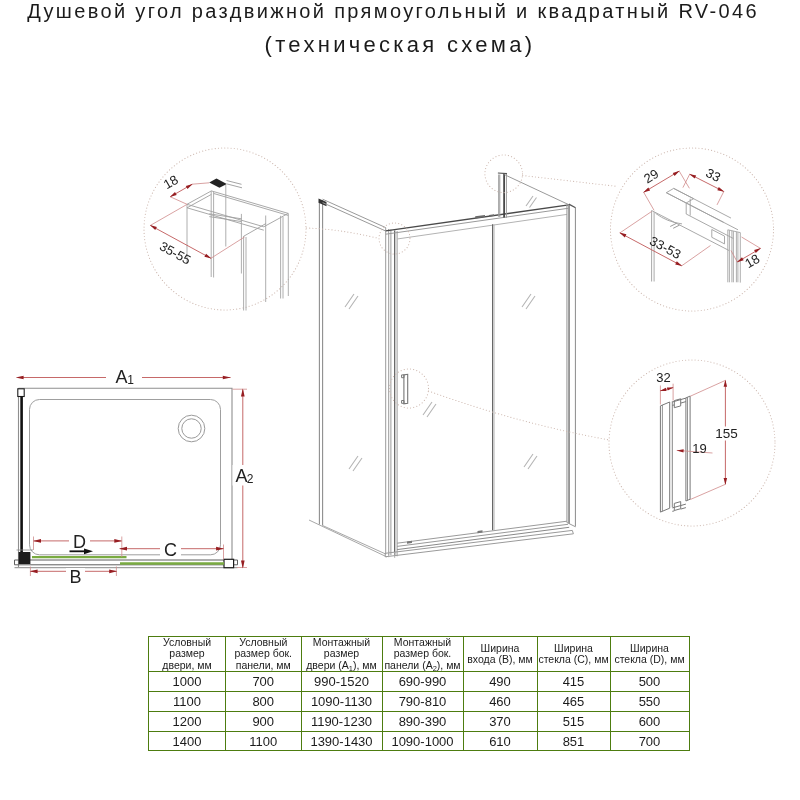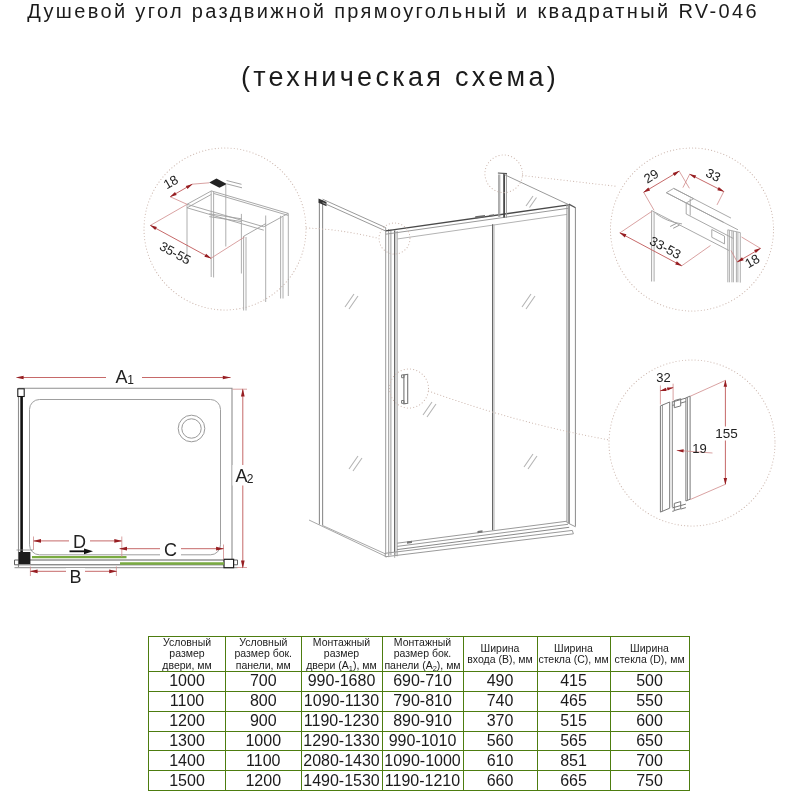--- a/index.html
+++ b/index.html
@@ -1,26 +1,26 @@
 <!DOCTYPE html>
 <html><head>
 <meta charset="utf-8">
 <style>
   html,body{margin:0;padding:0;width:800px;height:800px;background:#fff;
     font-family:"Liberation Sans",sans-serif;-webkit-font-smoothing:antialiased;}
   #page{position:relative;width:800px;height:800px;overflow:hidden;}
   .title{position:absolute;left:0;width:786px;text-align:center;color:#1b1b1b;}
   #t1{top:0;font-size:20px;letter-spacing:2.35px;}
-  #t2{top:62px;font-size:27px;letter-spacing:3.3px;}
+  #t2{top:32px;font-size:22px;letter-spacing:3.3px;}
   svg{position:absolute;left:0;top:0;}
   table{position:absolute;left:148px;top:636px;border-collapse:collapse;color:#1b1b1b;
     table-layout:fixed;}
   td,th{border:1px solid #4d7c0f;text-align:center;vertical-align:middle;padding:0;}
   th{font-size:10.5px;line-height:11.3px;font-weight:normal;}
-  td{font-size:16px;height:18.9px;}
+  td{font-size:13px;height:18.9px;}
   sub{font-size:7.5px;line-height:0;vertical-align:-2px;}
 </style>
 </head>
 <body>
 <div id="page">
 
 <div class="title" id="t1">Душевой угол раздвижной прямоугольный и квадратный RV-046</div>
 
 <div class="title" id="t2" style="width:800px;">(техническая схема)</div>
 
@@ -304,66 +304,48 @@
 <th>Условный<br>размер бок.<br>панели, мм</th>
 <th>Монтажный<br>размер<br>двери (А<sub>1</sub>), мм</th>
 <th>Монтажный<br>размер бок.<br>панели (А<sub>2</sub>), мм</th>
 <th>Ширина<br>входа (B), мм</th>
 <th>Ширина<br>стекла (C), мм</th>
 <th>Ширина<br>стекла (D), мм</th>
 </tr>
 <tr>
           <td>1000</td>
           <td>700</td>
-          <td>990-1680</td>
-          <td>690-710</td>
+          <td>990-1520</td>
+          <td>690-990</td>
           <td>490</td>
           <td>415</td>
           <td>500</td>
         </tr>
 <tr>
           <td>1100</td>
           <td>800</td>
           <td>1090-1130</td>
           <td>790-810</td>
-          <td>740</td>
+          <td>460</td>
           <td>465</td>
           <td>550</td>
         </tr>
 <tr>
           <td>1200</td>
           <td>900</td>
           <td>1190-1230</td>
-          <td>890-910</td>
+          <td>890-390</td>
           <td>370</td>
           <td>515</td>
           <td>600</td>
         </tr>
 <tr>
-          <td>1300</td>
-          <td>1000</td>
-          <td>1290-1330</td>
-          <td>990-1010</td>
-          <td>560</td>
-          <td>565</td>
-          <td>650</td>
-        </tr>
-<tr>
           <td>1400</td>
           <td>1100</td>
-          <td>2080-1430</td>
+          <td>1390-1430</td>
           <td>1090-1000</td>
           <td>610</td>
           <td>851</td>
           <td>700</td>
         </tr>
-<tr>
-          <td>1500</td>
-          <td>1200</td>
-          <td>1490-1530</td>
-          <td>1190-1210</td>
-          <td>660</td>
-          <td>665</td>
-          <td>750</td>
-        </tr>
 </tbody>
     </table>
 </div>
 
 </body></html>

